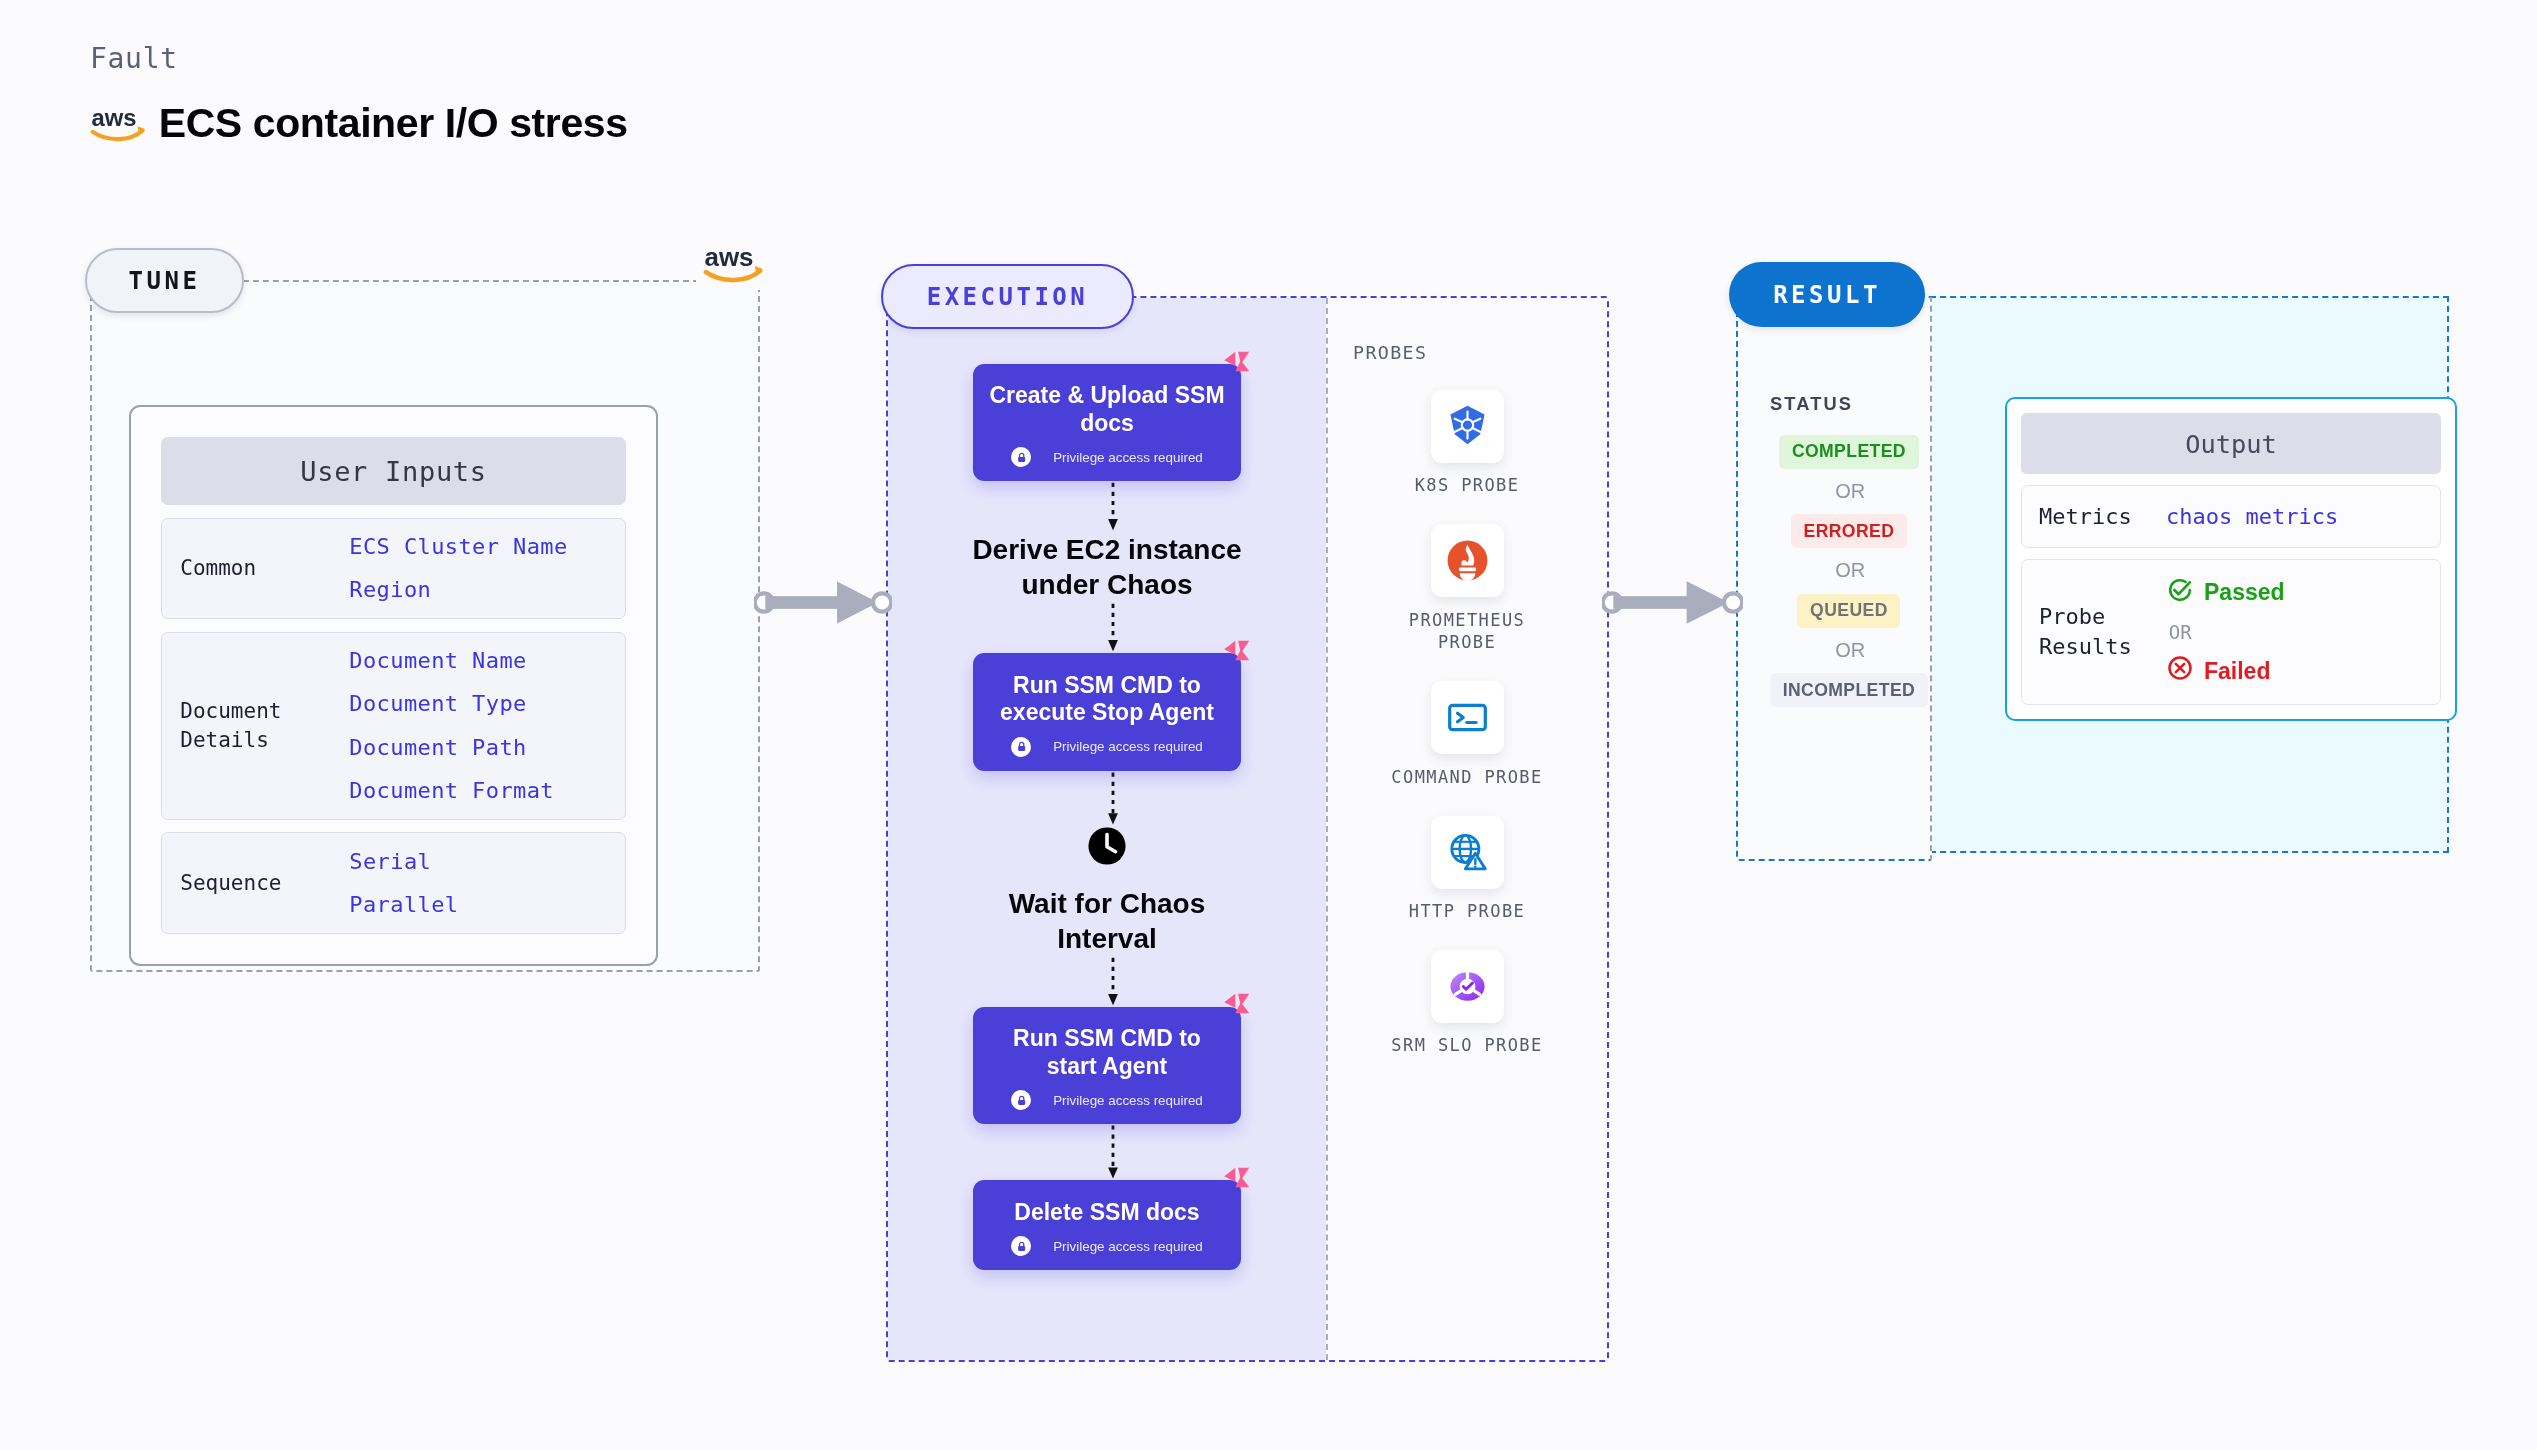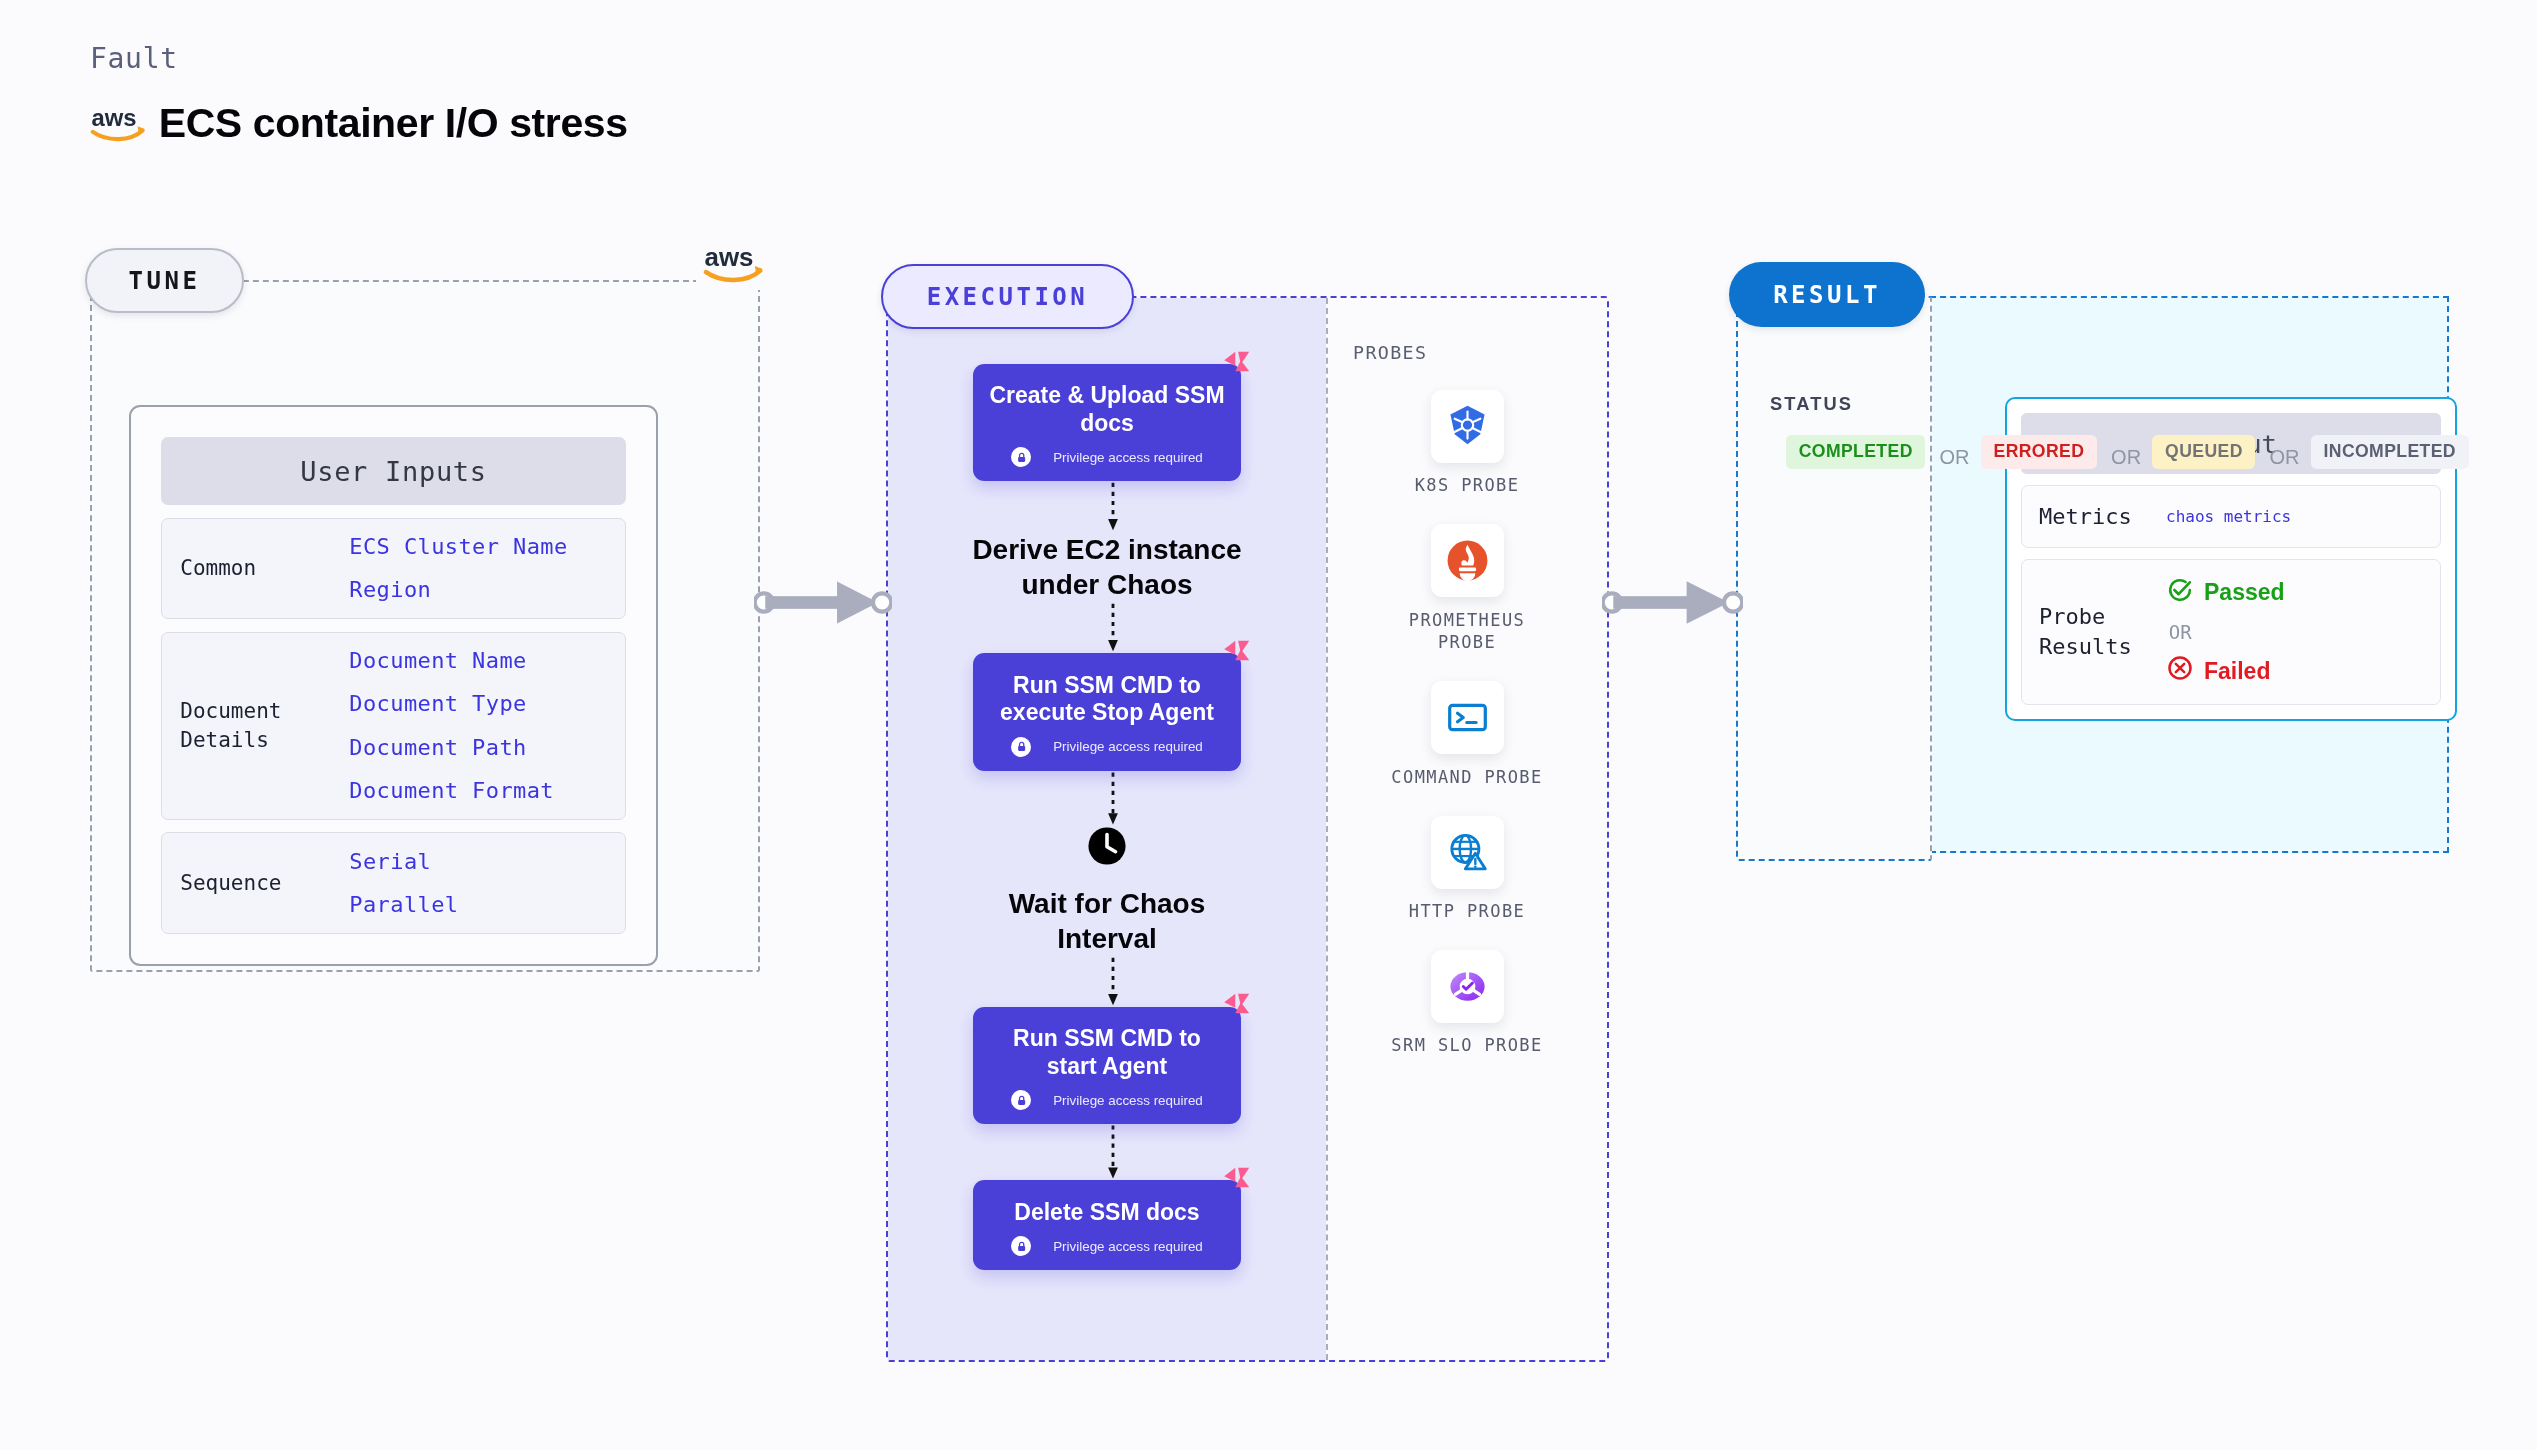--- a/index.html
+++ b/index.html
@@ -116,34 +116,34 @@
   #result-panel { left: 1736px; top: 296px; width: 713px; height: 565px; }
   #result-status { position: absolute; left: 0; top: 0; width: 196px; height: 565px;
     border: 2.8px dashed #1878d1; border-right: 2.1px dashed #9aa0ae; border-radius: 2.8px; background: #fafbfd; }
   #result-out { position: absolute; left: 194px; top: 0; right: 0; height: 557px;
     border: 2.8px dashed #1878d1; border-left: none; background: #eafaff; }
   #result-pill { left: -7px; top: -34px; width: 196px; height: 65px;
     background: #0d73ce; border: none; color: #ffffff; font-size: 24px; }
 
   #status-title { position: absolute; left: 32px; top: 95px;
     font-size: 18.3px; font-weight: 700; color: #3f4456; letter-spacing: 2.1px; }
-  .status-list { position: absolute; left: 32px; top: 137px; display: flex; flex-direction: row; align-items: flex-end; gap: 11.3px; margin-left: 16px; }
+  .status-list { position: absolute; left: 32px; top: 137px; display: flex; flex-direction: column; align-items: center; gap: 11.3px; }
   .status-badge { padding: 6.4px 12.7px; border-radius: 5.6px; font-size: 17.6px; font-weight: 700; letter-spacing: 0.4px; }
   .or-text { font-size: 20px; color: #9095a6; padding-left: 2.8px; }
 
   #output-card { position: absolute; left: 75px; top: 99px; width: 452px;
     border: 2.8px solid #12a5e0; border-radius: 10px; background: #fff; padding: 14px; }
   #output-head { background: #dcdde8; border-radius: 5.6px; height: 61px;
     display: flex; align-items: center; justify-content: center;
     font-family: "DejaVu Sans Mono", monospace; font-size: 25.4px; color: #454a5c; }
   .ogrp { margin-top: 11.3px; border: 1.4px solid #e3e4ec; border-radius: 7px; background: #fcfcfe;
     display: flex; align-items: center; padding: 15.5px 17px; }
   .ogrp-label { width: 127px; flex: none; font-family: "DejaVu Sans Mono", monospace;
     font-size: 22px; color: #1d2030; line-height: 1.35; }
-  .ogrp-val { font-family: "DejaVu Sans Mono", monospace; font-size: 16px; color: #3b34e0; }
+  .ogrp-val { font-family: "DejaVu Sans Mono", monospace; font-size: 22px; color: #3b34e0; }
   .pr-list { display: flex; flex-direction: column; gap: 11.3px; }
   .pr-row { display: flex; align-items: center; gap: 10px; font-size: 23px; font-weight: 700; }
   .pr-pass { color: #18a017; }
   .pr-fail { color: #e01b22; }
   .pr-or { font-size: 19px; color: #9095a6; font-weight: 400; padding-left: 2.8px;
            font-family: "DejaVu Sans Mono", monospace; }
 </style>
 </head>
 <body>
 

